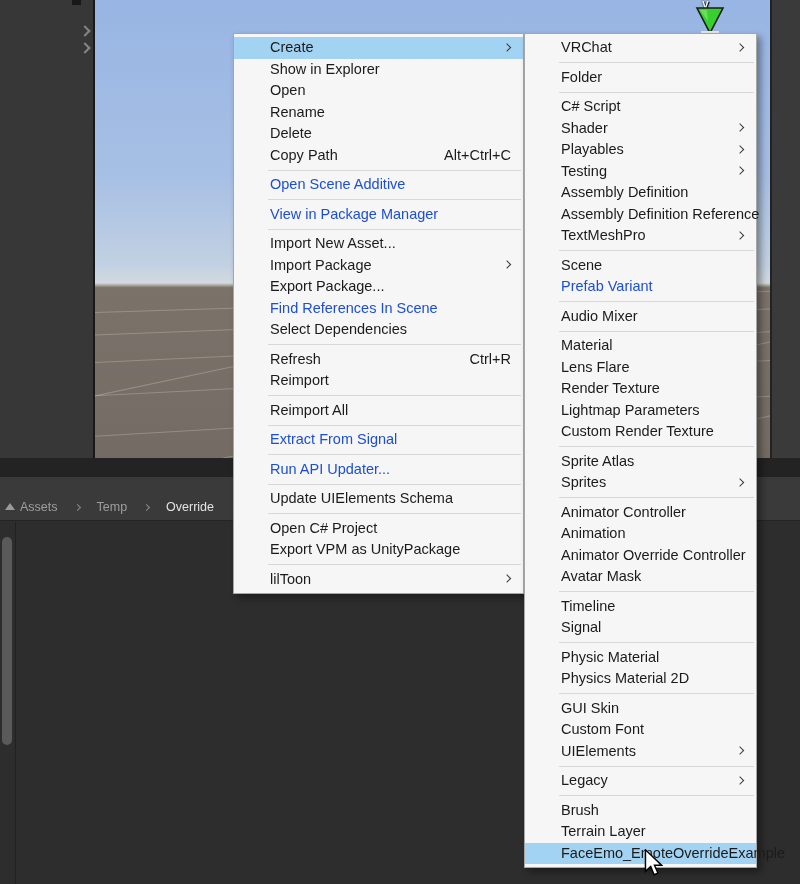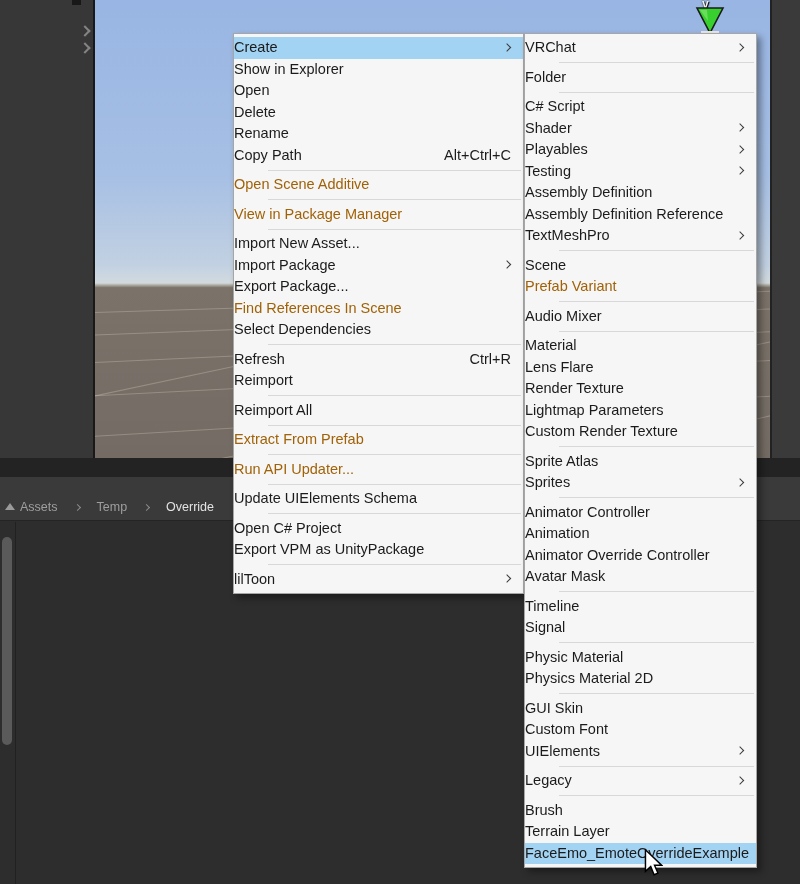--- a/index.html
+++ b/index.html
@@ -52,24 +52,24 @@
     border-left:5px solid transparent; border-right:5px solid transparent; border-bottom:7px solid #9a9a9a; }
   .project-content { position:absolute; left:0; top:522px; width:800px; height:362px; background:#2d2d2d; }
   .v-scroll-divider { position:absolute; left:15px; top:522px; width:1px; height:362px; background:#212121; }
   .v-scroll-thumb { position:absolute; left:2px; top:537px; width:10px; height:208px; background:#5a5a5a; border-radius:5px; }
 
   
   .menu { position:absolute; background:#f6f6f6; border:1px solid #a6a6a6;
     box-shadow:4px 4px 7px rgba(0,0,0,0.38); padding:3px 0; font-size:14.5px; color:#1b1b1b; }
   .context-menu { left:233px; top:33px; width:291px; }
   .create-submenu { left:524px; top:33px; width:233px; }
-  .menu-item { position:relative; height:21.5px; line-height:21.5px; padding-right:26px;
+  .menu-item { position:relative; height:21.5px; line-height:21.5px; padding-left:36px; padding-right:26px;
     white-space:nowrap; }
   .menu-item.highlighted { background:#a3d3f3; }
-  .menu-item.disabled { color:#a16207; }
+  .menu-item.disabled { color:#1d4ed8; }
   .mi-shortcut { position:absolute; right:12px; top:0; }
   .mi-arrow { position:absolute; right:13px; top:50%; width:6px; height:6px;
     border-top:1.4px solid #3c3c3c; border-right:1.4px solid #3c3c3c;
     transform:translateY(-58%) rotate(45deg); }
   .menu-sep { height:1px; background:#d8d8d8; margin:3.5px 2px 3.5px 34px; }
 
   
   .mouse-cursor { position:absolute; left:644px; top:849px; z-index:50; }
 </style>
 </head>
@@ -117,40 +117,40 @@
     <span class="crumb-chevron"></span>
   </div>
 <div class="project-content"></div>
 <div class="v-scroll-divider"></div>
 <div class="v-scroll-thumb"></div>
 
 <div class="menu context-menu" id="context-menu">
     <div class="menu-item highlighted"><span class="mi-label">Create</span><span class="mi-arrow"></span></div>
     <div class="menu-item"><span class="mi-label">Show in Explorer</span></div>
     <div class="menu-item"><span class="mi-label">Open</span></div>
+    <div class="menu-item"><span class="mi-label">Rename</span></div>
     <div class="menu-item"><span class="mi-label">Delete</span></div>
-    <div class="menu-item"><span class="mi-label">Rename</span></div>
     <div class="menu-item"><span class="mi-label">Copy Path</span><span class="mi-shortcut">Alt+Ctrl+C</span></div>
     <div class="menu-sep"></div>
     <div class="menu-item disabled"><span class="mi-label">Open Scene Additive</span></div>
     <div class="menu-sep"></div>
     <div class="menu-item disabled"><span class="mi-label">View in Package Manager</span></div>
     <div class="menu-sep"></div>
     <div class="menu-item"><span class="mi-label">Import New Asset...</span></div>
     <div class="menu-item"><span class="mi-label">Import Package</span><span class="mi-arrow"></span></div>
     <div class="menu-item"><span class="mi-label">Export Package...</span></div>
     <div class="menu-item disabled"><span class="mi-label">Find References In Scene</span></div>
     <div class="menu-item"><span class="mi-label">Select Dependencies</span></div>
     <div class="menu-sep"></div>
     <div class="menu-item"><span class="mi-label">Refresh</span><span class="mi-shortcut">Ctrl+R</span></div>
     <div class="menu-item"><span class="mi-label">Reimport</span></div>
     <div class="menu-sep"></div>
     <div class="menu-item"><span class="mi-label">Reimport All</span></div>
     <div class="menu-sep"></div>
-    <div class="menu-item disabled"><span class="mi-label">Extract From Prefab</span></div>
+    <div class="menu-item disabled"><span class="mi-label">Extract From Signal</span></div>
     <div class="menu-sep"></div>
     <div class="menu-item disabled"><span class="mi-label">Run API Updater...</span></div>
     <div class="menu-sep"></div>
     <div class="menu-item"><span class="mi-label">Update UIElements Schema</span></div>
     <div class="menu-sep"></div>
     <div class="menu-item"><span class="mi-label">Open C# Project</span></div>
     <div class="menu-item"><span class="mi-label">Export VPM as UnityPackage</span></div>
     <div class="menu-sep"></div>
     <div class="menu-item"><span class="mi-label">lilToon</span><span class="mi-arrow"></span></div>
   </div>

